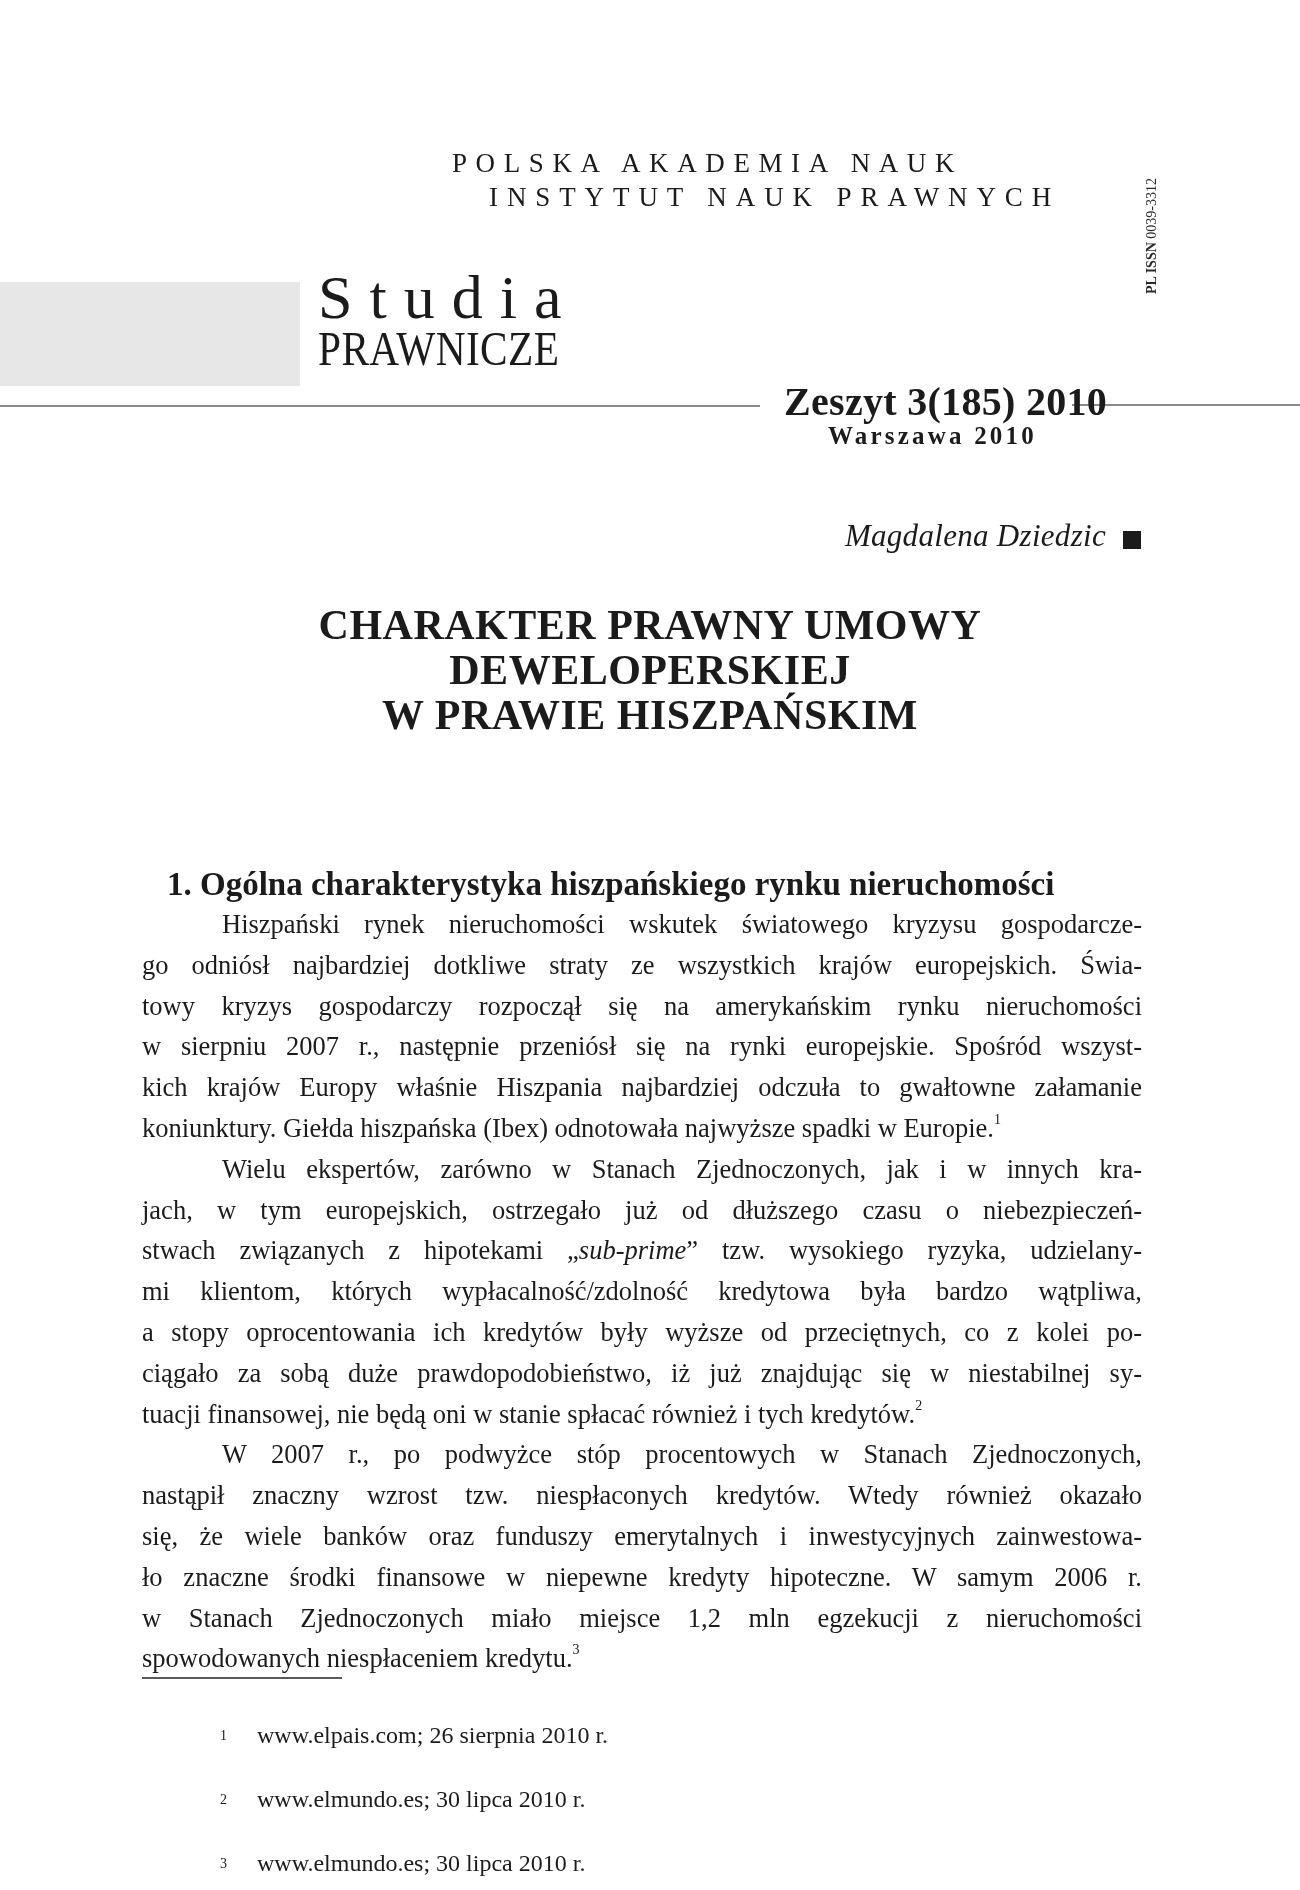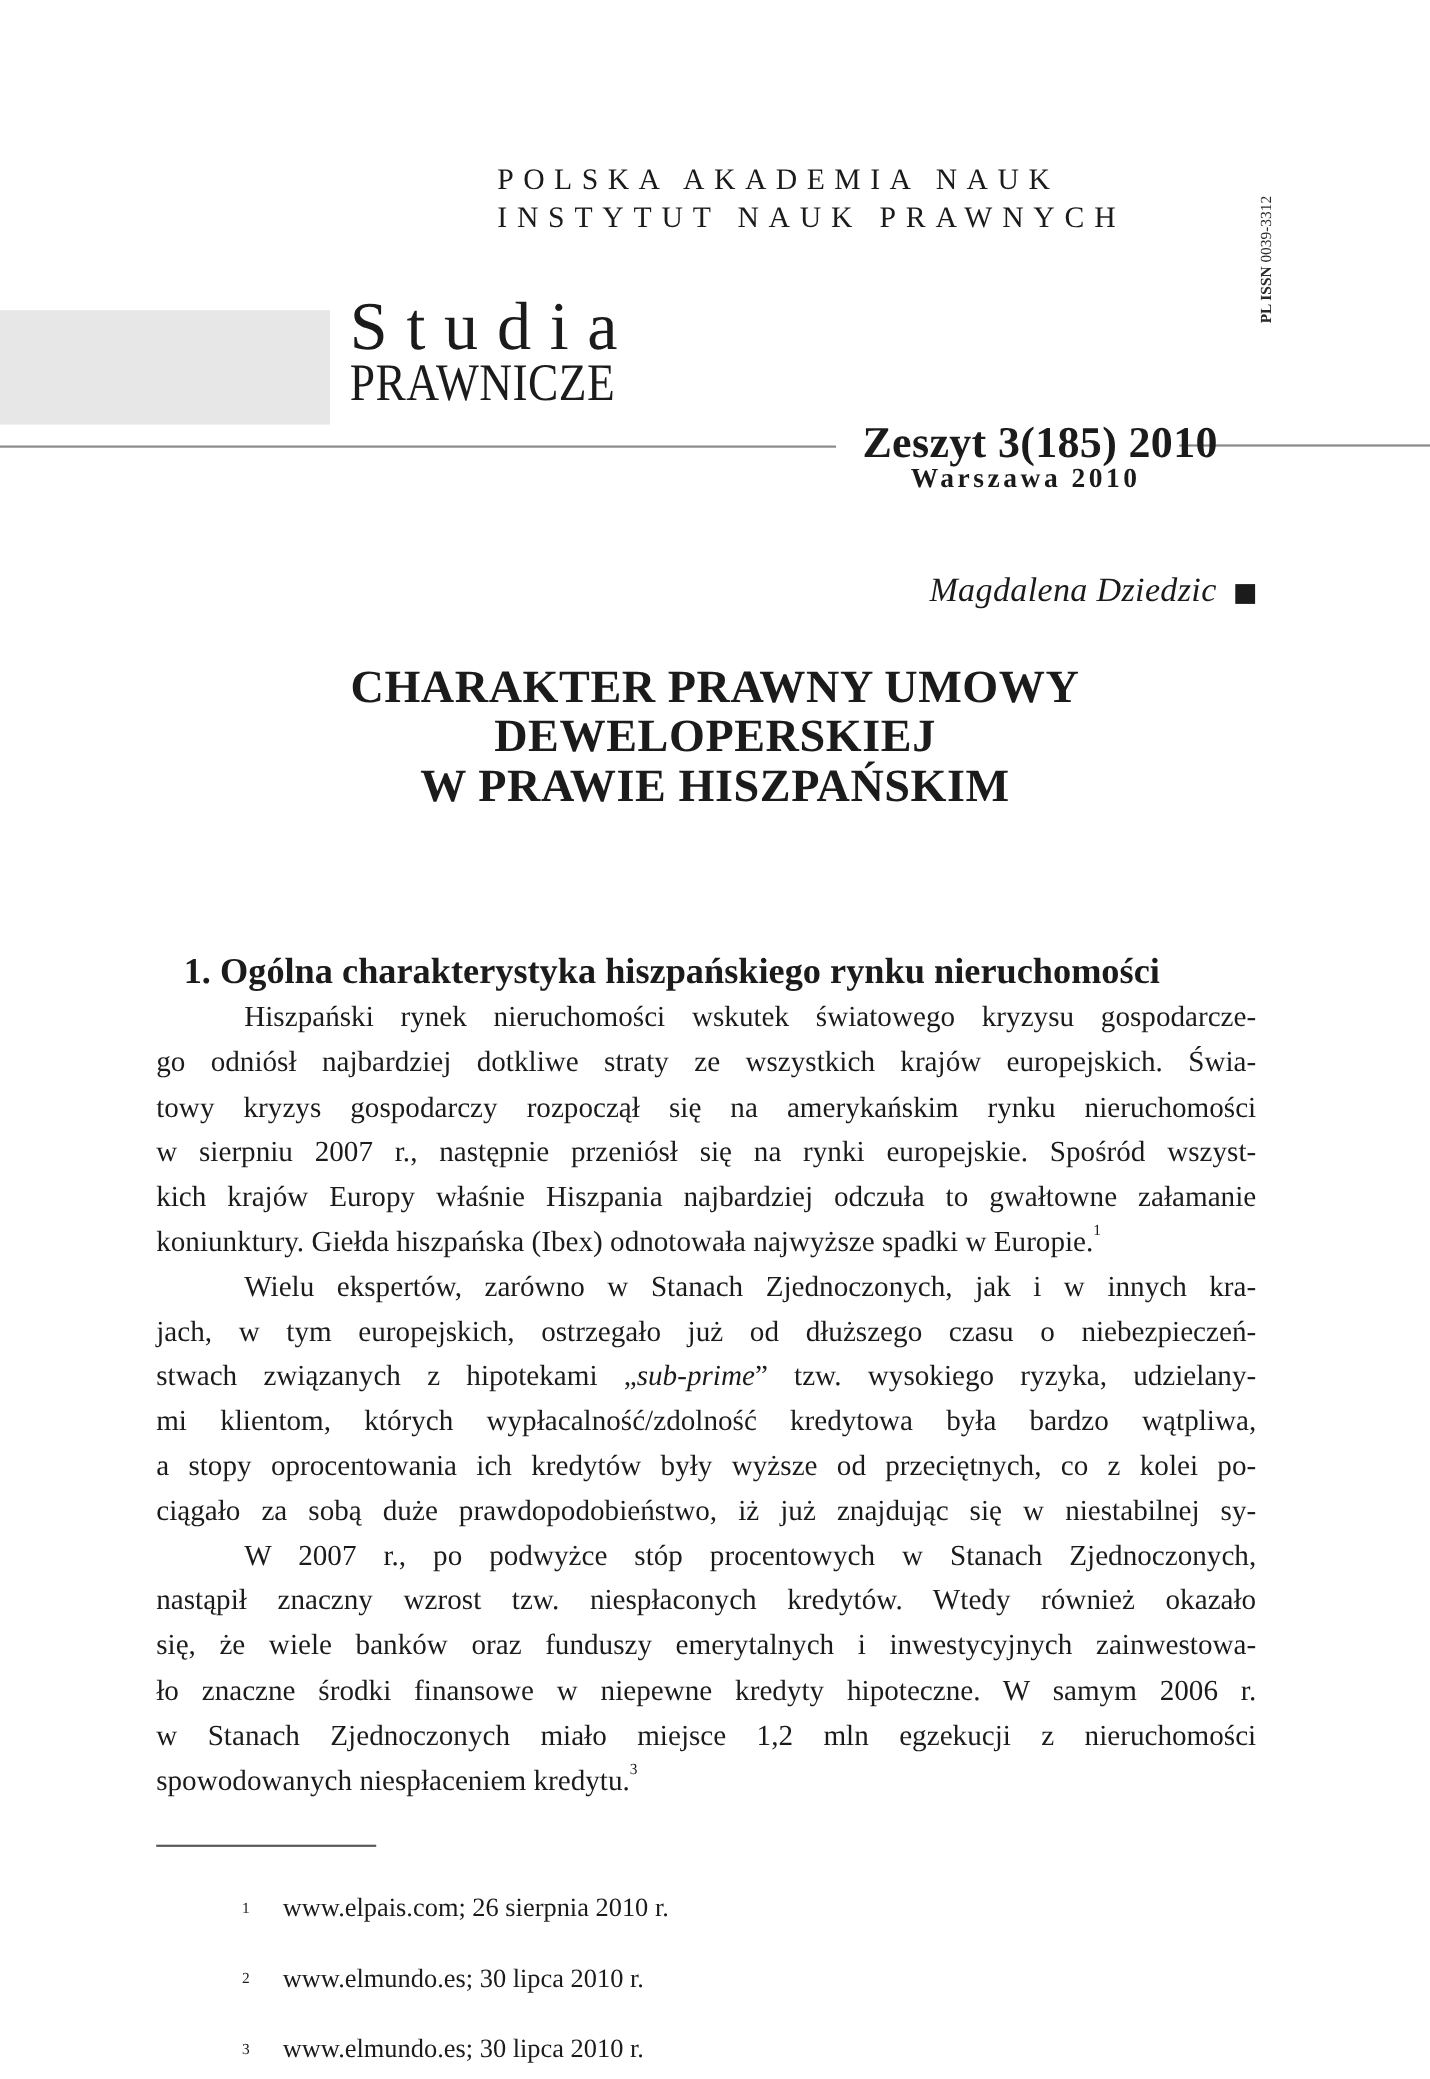--- a/index.html
+++ b/index.html
@@ -1,21 +1,21 @@
 <!DOCTYPE html>
 <html><head>
 <meta charset="utf-8">
 <style>
   html, body { margin:0; padding:0; background:#ffffff; }
   body { width:1300px; height:1890px; position:relative; overflow:hidden; color:#1b1b1b;
          font-family:"Liberation Serif","DejaVu Serif",serif; }
   .abs { position:absolute; }
   .inst { left:452px; font-size:27px; letter-spacing:8.6px; white-space:nowrap; line-height:30px; }
   #inst1 { top:148px; }
-  #inst2 { top:182px; letter-spacing:8.9px; }
+  #inst2 { top:182px; letter-spacing:8.9px;margin-left:37px; }
   #issn { left:1142px; top:160px; width:20px; height:152px; }
   #issn span.rot { position:absolute; left:50%; top:50%; transform:translate(-50%,-50%) rotate(-90deg);
         white-space:nowrap; font-size:14px; line-height:16px; color:#2a2a2a; }
   #issn b { font-weight:bold; }
   #grey-box { left:0; top:282px; width:300px; height:104px; background:#e6e7e6; }
   #studia { left:318px; top:262px; font-size:62px; letter-spacing:17px; line-height:70px; white-space:nowrap; }
   #prawnicze { left:318px; top:322px; font-size:48px; line-height:54px; white-space:nowrap;
         transform:scaleX(0.86); transform-origin:left top; letter-spacing:0.5px; }
   .rule { height:2px; background:#8a8a8a; }
   #rule-left { left:0; top:405px; width:760px; }
@@ -73,20 +73,21 @@
   <div class="line">towy kryzys gospodarczy rozpoczął się na amerykańskim rynku nieruchomości</div>
   <div class="line">w sierpniu 2007 r., następnie przeniósł się na rynki europejskie. Spośród wszyst-</div>
   <div class="line">kich krajów Europy właśnie Hiszpania najbardziej odczuła to gwałtowne załamanie</div>
   <div class="line last"><span>koniunktury. Giełda hiszpańska (Ibex) odnotowała najwyższe spadki w Europie.</span><sup class="fn">1</sup></div>
   <div class="line indent">Wielu ekspertów, zarówno w Stanach Zjednoczonych, jak i w innych kra-</div>
   <div class="line">jach, w tym europejskich, ostrzegało już od dłuższego czasu o niebezpieczeń-</div>
   <div class="line"><span>stwach związanych z hipotekami „</span><i>sub-prime</i><span>” tzw. wysokiego ryzyka, udzielany-</span></div>
   <div class="line">mi klientom, których wypłacalność/zdolność kredytowa była bardzo wątpliwa,</div>
   <div class="line">a stopy oprocentowania ich kredytów były wyższe od przeciętnych, co z kolei po-</div>
   <div class="line">ciągało za sobą duże prawdopodobieństwo, iż już znajdując się w niestabilnej sy-</div>
+  <div class="line last"><span>tuacji finansowej, nie będą oni w stanie spłacać również i tych kredytów.</span><sup class="fn">2</sup></div>
   <div class="line indent">W 2007 r., po podwyżce stóp procentowych w Stanach Zjednoczonych,</div>
   <div class="line">nastąpił znaczny wzrost tzw. niespłaconych kredytów. Wtedy również okazało</div>
   <div class="line">się, że wiele banków oraz funduszy emerytalnych i inwestycyjnych zainwestowa-</div>
   <div class="line">ło znaczne środki finansowe w niepewne kredyty hipoteczne. W samym 2006 r.</div>
   <div class="line">w Stanach Zjednoczonych miało miejsce 1,2 mln egzekucji z nieruchomości</div>
   <div class="line last"><span>spowodowanych niespłaceniem kredytu.</span><sup class="fn">3</sup></div>
 </div>
 
 <div class="abs" id="fn-rule"></div>
 <div class="abs" id="footnotes">

